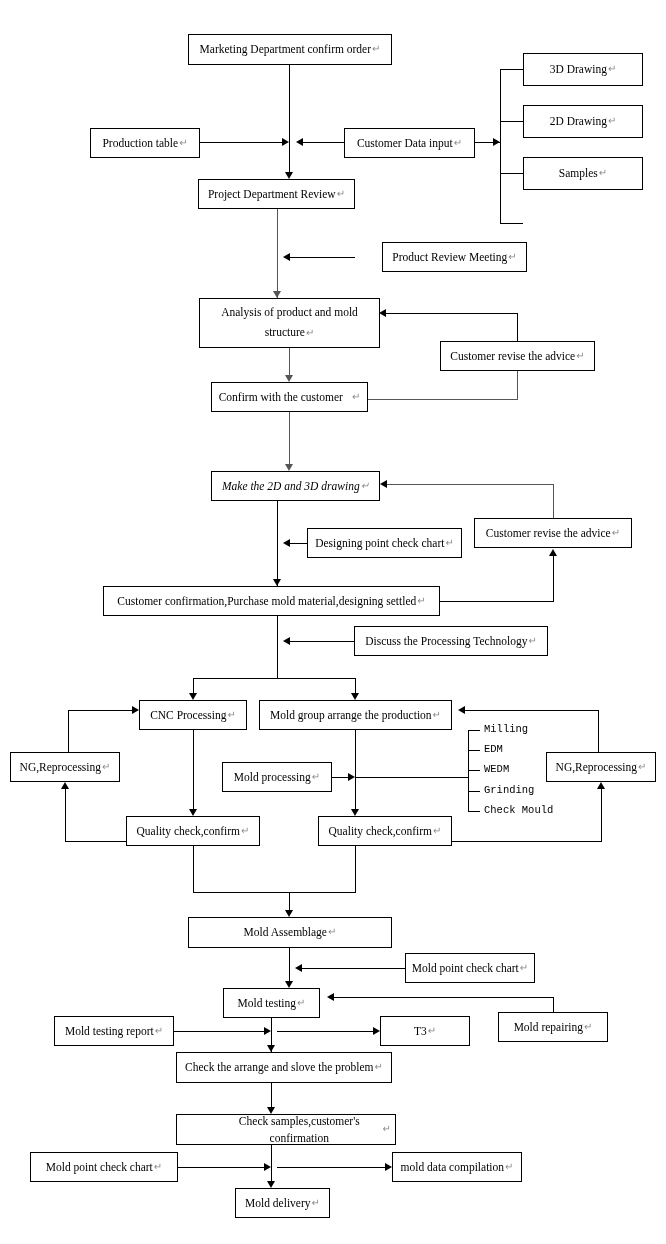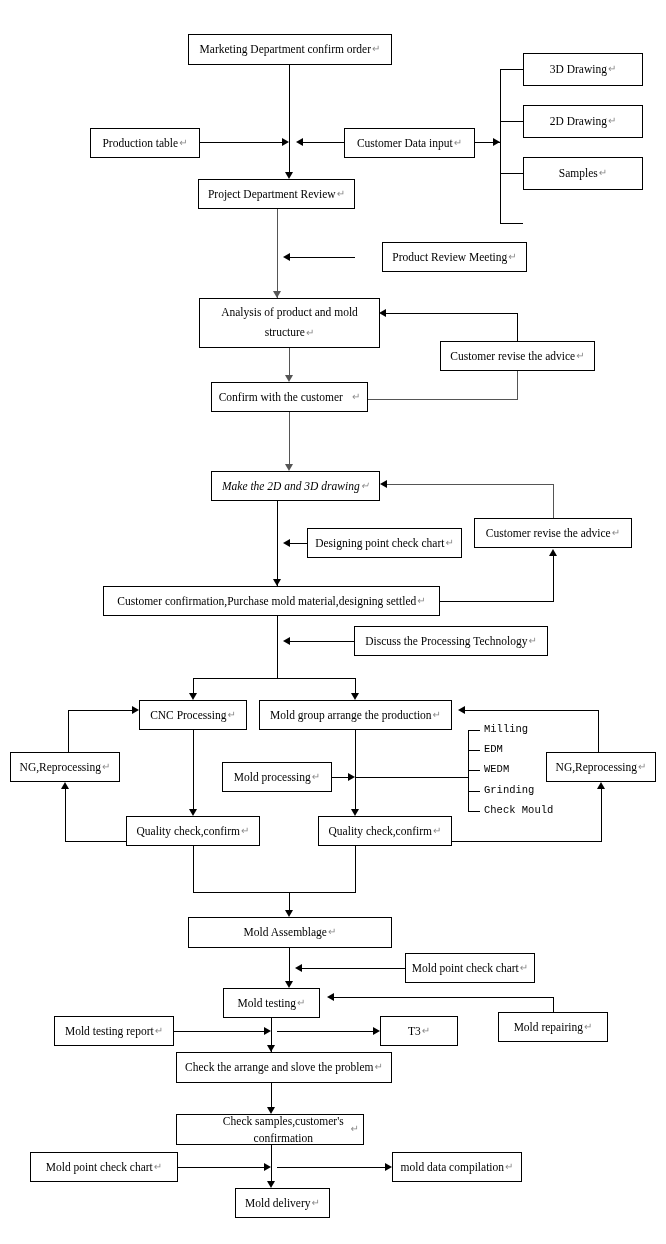--- a/index.html
+++ b/index.html
@@ -310,36 +310,36 @@
   <div class="node" style="left:223px;top:988px;width:97px;height:30px;">
     <span>Mold testing</span>
       <span class="pilcrow">↵</span>
   </div>
 
   <div class="node" style="left:54px;top:1016px;width:120px;height:30px;">
     <span>Mold testing report</span>
       <span class="pilcrow">↵</span>
   </div>
 
-  <div class="node" style="left:380px;top:1016px;width:78px;height:30px;">
+  <div class="node" style="left:380px;top:1016px;width:90px;height:30px;">
     <span>T3</span>
       <span class="pilcrow">↵</span>
   </div>
 
   <div class="node" style="left:498px;top:1012px;width:110px;height:30px;">
     <span>Mold repairing</span>
       <span class="pilcrow">↵</span>
   </div>
 
   <div class="node" style="left:176px;top:1052px;width:216px;height:31px;">
     <span>Check the arrange and slove the problem</span>
       <span class="pilcrow">↵</span>
   </div>
 
-  <div class="node" style="left:176px;top:1114px;width:188px;height:31px;padding-left:40px;">
+  <div class="node" style="left:176px;top:1114px;width:220px;height:31px;padding-left:40px;">
     <span>Check samples,customer's confirmation</span>
       <span class="pilcrow">↵</span>
   </div>
 
   <div class="node" style="left:30px;top:1152px;width:148px;height:30px;">
     <span>Mold point check chart</span>
       <span class="pilcrow">↵</span>
   </div>
 
   <div class="node" style="left:392px;top:1152px;width:130px;height:30px;">

